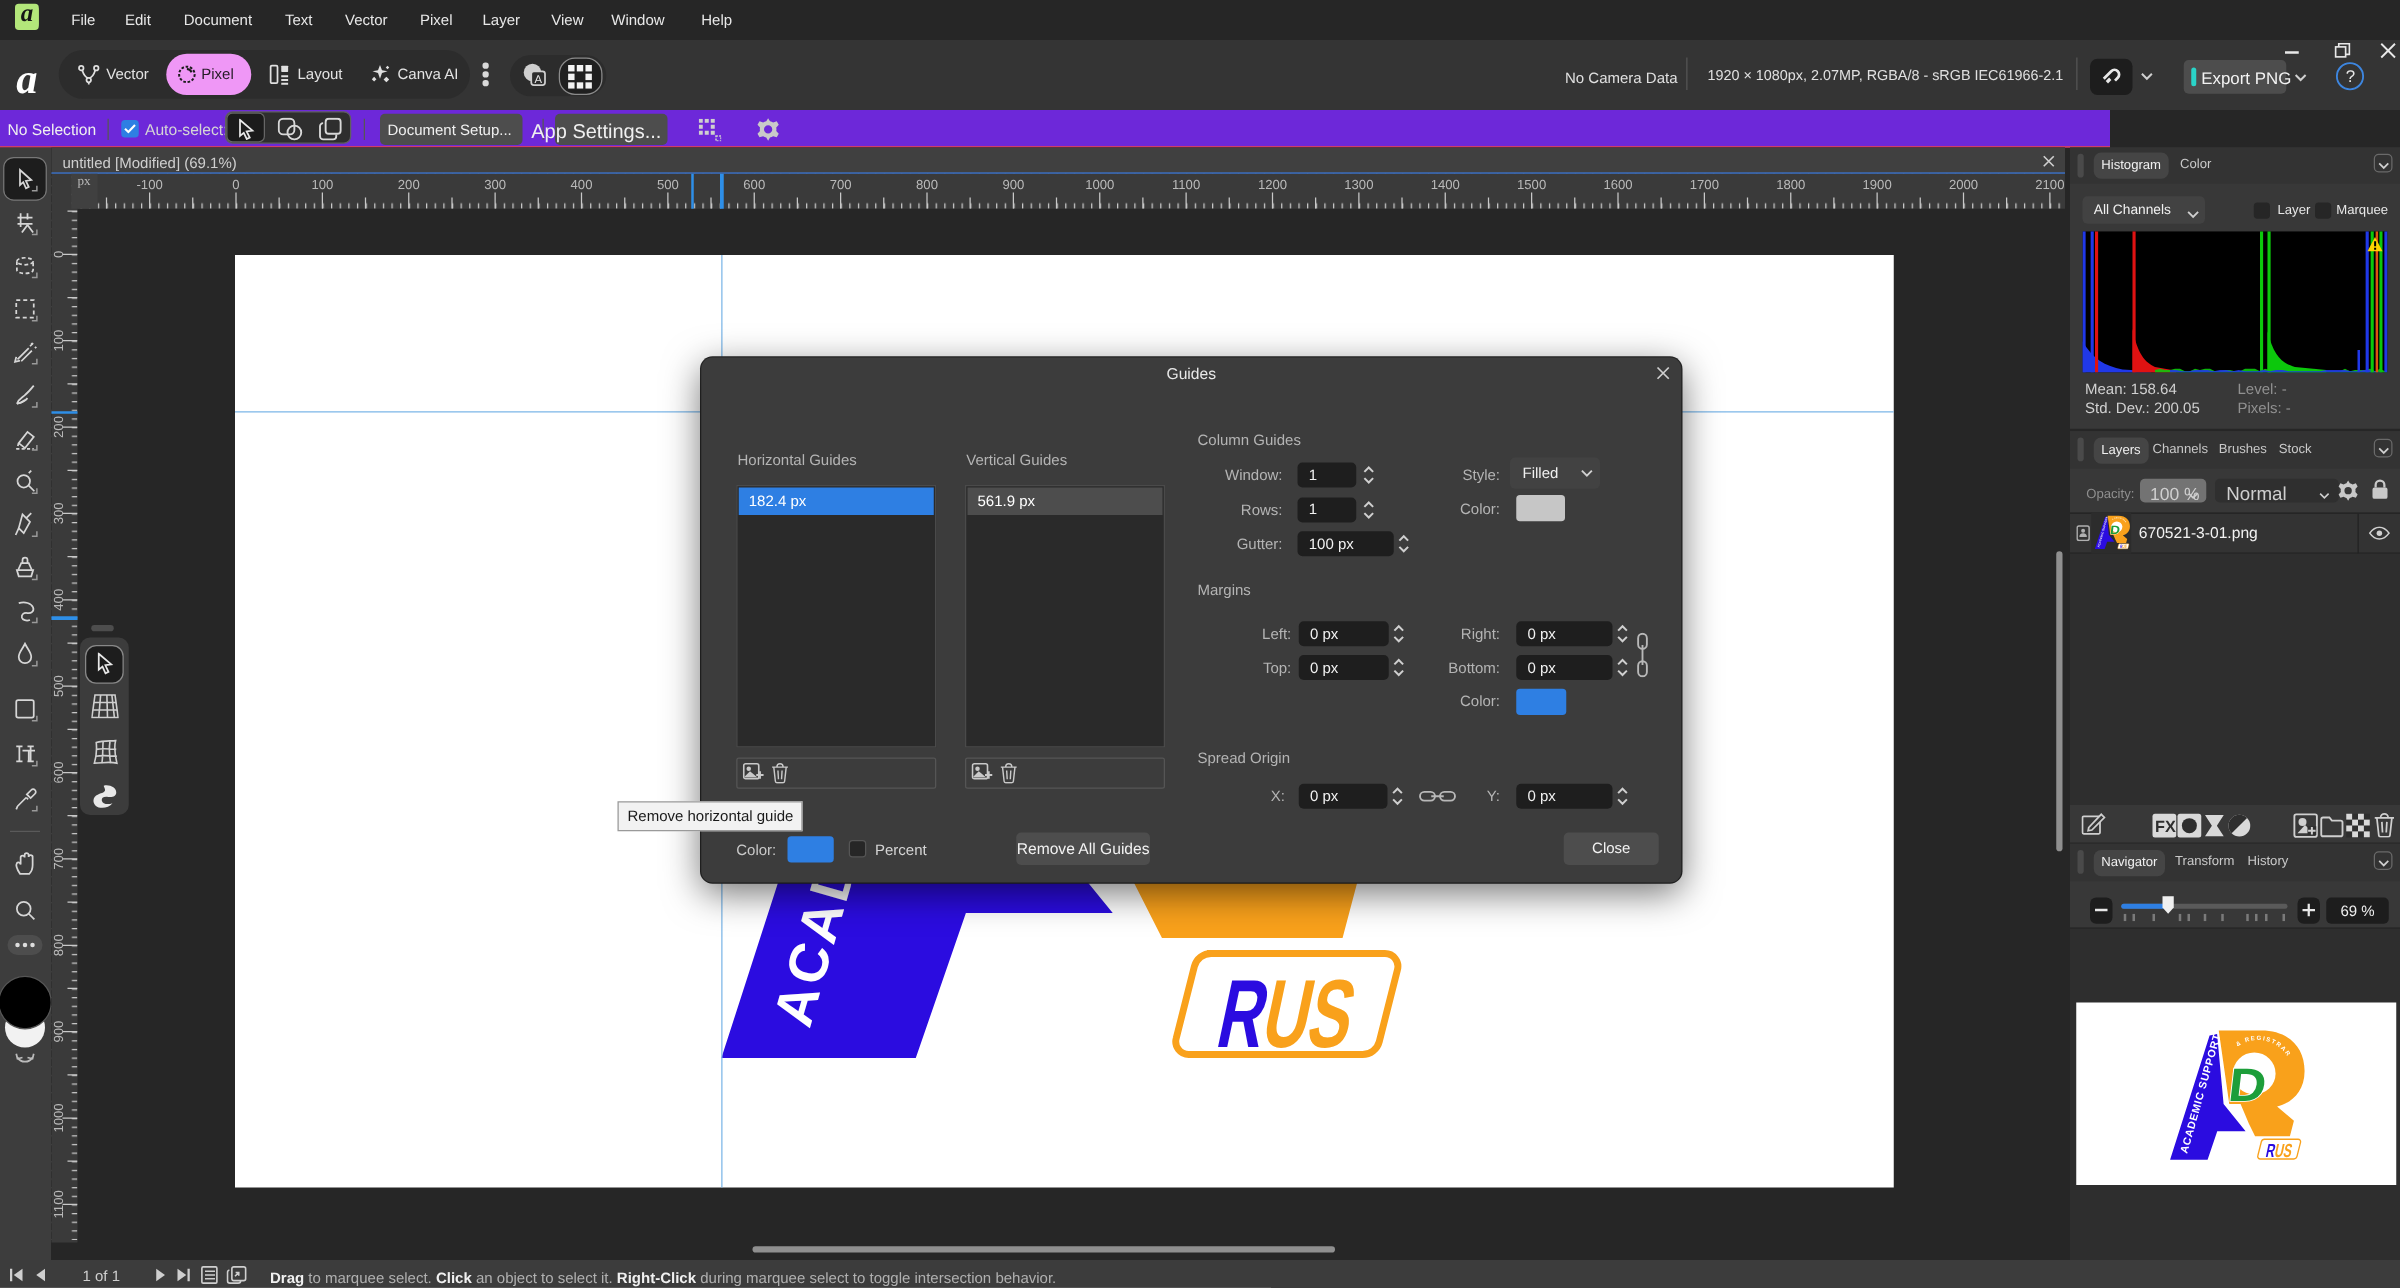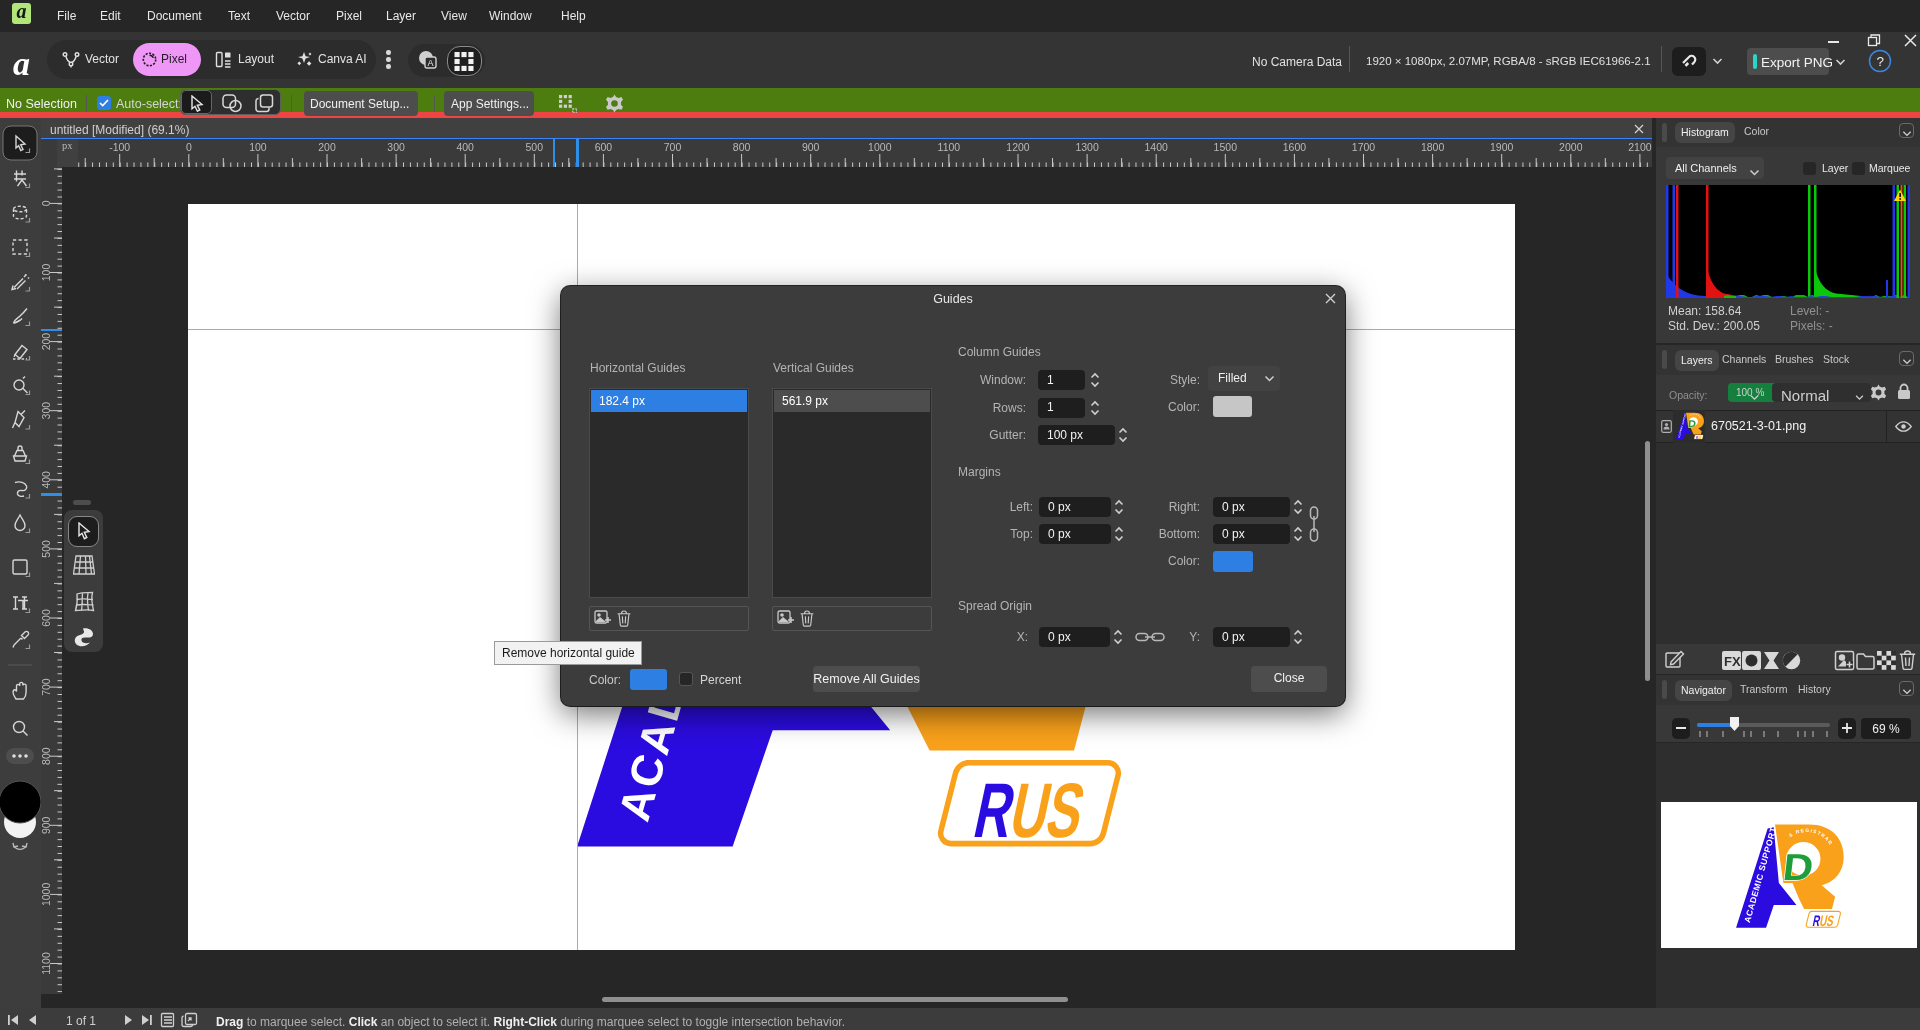--- a/index.html
+++ b/index.html
@@ -4,21 +4,21 @@
 <style>
   * { margin:0; padding:0; box-sizing:border-box; }
   html,body { width:1920px; height:1030px; overflow:hidden; background:#262626;
     font-family:"Liberation Sans", sans-serif; -webkit-font-smoothing:antialiased; }
   .abs { position:absolute; }
   #app { position:relative; width:1920px; height:1030px; }
   
   #menubar { position:absolute; left:0; top:0; width:1920px; height:32px; background:#262626; }
   .menuitem { position:absolute; top:8.5px; color:#e8e8e8; font-size:12px; }
   #toolbarrow { position:absolute; left:0; top:32px; width:1920px; height:56px; background:#343434; }
-  #contextrow { position:absolute; left:0; top:88px; width:1920px; height:30px; background:#4d7c0f; border-bottom:6px solid #ef4444;}
+  #contextrow { position:absolute; left:0; top:88px; width:1688px; height:30px; background:#6d28d9; border-bottom:1px solid #ef4444;}
   .ctxtext { position:absolute; top:9px; color:#dedede; font-size:12.5px; }
   
   #lefttools { position:absolute; left:0; top:118px; width:41px; height:890px; background:#3d3d3d; }
   #canvasarea { position:absolute; left:41px; top:118px; width:1611px; height:890px; background:#262626; overflow:hidden;}
   #tabbar { position:absolute; left:0; top:0; width:1611px; height:21px; background:#404040; border-bottom:1px solid #3b82f6;}
   #rulerh { position:absolute; left:21px; top:21px; width:1590px; height:28px; background:#3a3a3a; }
   #rulerv { position:absolute; left:0px; top:21px; width:21px; height:855px; background:#3a3a3a; }
   #page { position:absolute; left:147px; top:85.7px; width:1327px; height:746px; background:#ffffff; }
   #rightpanel { position:absolute; left:1656px; top:118px; width:264px; height:890px; background:#383838; }
   #statusbar { position:absolute; left:0; top:1008px; width:1920px; height:22px; background:#3c3c3c; color:#b8b8b8; font-size:12.5px; }
@@ -143,21 +143,21 @@
       </svg>
     <svg class="abs" style="left:255px;top:6px;" width="20" height="19" viewBox="0 0 20 19" fill="none" stroke="#d8d8d8" stroke-width="1.5">
         <rect x="5.5" y="1" width="12" height="12" rx="2.5"></rect>
         <path d="M3.5 4.5 a2.5 2.5 0 0 0 -2.5 2.5 v8 a2.5 2.5 0 0 0 2.5 2.5 h8 a2.5 2.5 0 0 0 2.5 -2.5 v-1.5"></path>
       </svg>
     <div class="abs" style="left:291px;top:7px;width:1px;height:17px;background:#565656;"></div>
     <div class="abs" style="left:304px;top:3px;width:114px;height:25px;background:#4d4d4d;border-radius:4px;"></div>
     <div class="ctxtext" style="left:310px;color:#f0f0f0;font-size:12px;">Document Setup...</div>
     <div class="abs" style="left:434px;top:7px;width:1px;height:17px;background:#565656;"></div>
     <div class="abs" style="left:444px;top:3px;width:90px;height:25px;background:#4d4d4d;border-radius:4px;"></div>
-    <div class="ctxtext" style="left:451px;color:#f0f0f0;font-size:12px;">App Settings...</div>
+    <div class="ctxtext" style="left:425px;color:#f0f0f0;font-size:16px;">App Settings...</div>
     <svg class="abs" style="left:559px;top:7px;" width="18" height="18" viewBox="0 0 18 18" fill="#cfcfcf">
         <rect x="0" y="0" width="3.2" height="3.2"></rect>
         <rect x="4.8" y="0" width="3.2" height="3.2"></rect>
         <rect x="9.6" y="0" width="3.2" height="3.2"></rect>
         <rect x="0" y="4.8" width="3.2" height="3.2"></rect>
         <rect x="9.6" y="4.8" width="3.2" height="3.2"></rect>
         <rect x="0" y="9.6" width="3.2" height="3.2"></rect>
         <rect x="4.8" y="9.6" width="3.2" height="3.2"></rect>
         <rect x="9.6" y="9.6" width="3.2" height="3.2"></rect>
         <rect x="13.8" y="13.8" width="4" height="4" fill="none" stroke="#cfcfcf" stroke-width="1.2" stroke-dasharray="1.5 1"></rect>
@@ -482,21 +482,21 @@
   <div class="abs" style="left:0;top:227px;width:264px;height:30px;background:#333;"></div>
   <div class="grip" style="left:6px;top:232px;"></div>
   <div class="pilltab" style="left:19px;top:231.5px;">Layers</div>
   <div class="tabtxt" style="left:66px;top:235px;">Channels</div>
   <div class="tabtxt" style="left:119px;top:235px;">Brushes</div>
   <div class="tabtxt" style="left:167px;top:235px;">Stock</div>
   <div class="chevbtn" style="left:243px;top:233px;"><svg style="margin:3px 0 0 2px" width="10" height="8" viewBox="0 0 11 8">
           <path d="M1.5 1.5 L5.5 5.5 L9.5 1.5" fill="none" stroke="#cfcfcf" stroke-width="1.5"></path>
         </svg></div>
   <div class="abs" style="left:13px;top:270.5px;color:#8f8f8f;font-size:10.5px;">Opacity:</div>
-  <div class="abs" style="left:56px;top:265px;width:53px;height:19px;background:#15803d;border-radius:4px;color:#cfcfcf;font-size:10px;padding:3.5px 0 0 8px;margin-left:16px;">100 %</div>
+  <div class="abs" style="left:56px;top:265px;width:53px;height:19px;background:#737373;border-radius:4px;color:#cfcfcf;font-size:14px;padding:3.5px 0 0 8px;">100 %</div>
   <div class="abs" style="left:93px;top:270px;transform:scale(0.85);"><svg width="11" height="8" viewBox="0 0 11 8">
           <path d="M1.5 1.5 L5.5 5.5 L9.5 1.5" fill="none" stroke="#cfcfcf" stroke-width="1.5"></path>
         </svg></div>
   <div class="abs" style="left:116px;top:265px;width:99px;height:19px;background:#2f2f2f;border-radius:4px;color:#cfcfcf;font-size:15px;padding:3.5px 0 0 9px;">Normal</div>
   <div class="abs" style="left:198px;top:270px;transform:scale(0.85);"><svg width="11" height="8" viewBox="0 0 11 8">
           <path d="M1.5 1.5 L5.5 5.5 L9.5 1.5" fill="none" stroke="#cfcfcf" stroke-width="1.5"></path>
         </svg></div>
   <svg class="abs" style="left:214px;top:266px;" width="17" height="17" viewBox="0 0 19 19" fill="#c9c9c9">
         <path d="M9.5 0.5 L11 3 a7 7 0 0 1 2.5 1 L16.4 3 L18 5.8 L16 8 a7 7 0 0 1 0 2.8 L18 13 L16.4 15.8 L13.5 15 a7 7 0 0 1 -2.5 1 L9.5 18.5 L8 16 a7 7 0 0 1 -2.5 -1 L2.6 15.8 L1 13 L3 10.8 a7 7 0 0 1 0 -2.8 L1 5.8 L2.6 3 L5.5 4 a7 7 0 0 1 2.5 -1 Z M9.5 6.2 a3.3 3.3 0 1 0 0 6.6 a3.3 3.3 0 1 0 0 -6.6" fill-rule="evenodd"></path>
       </svg>

